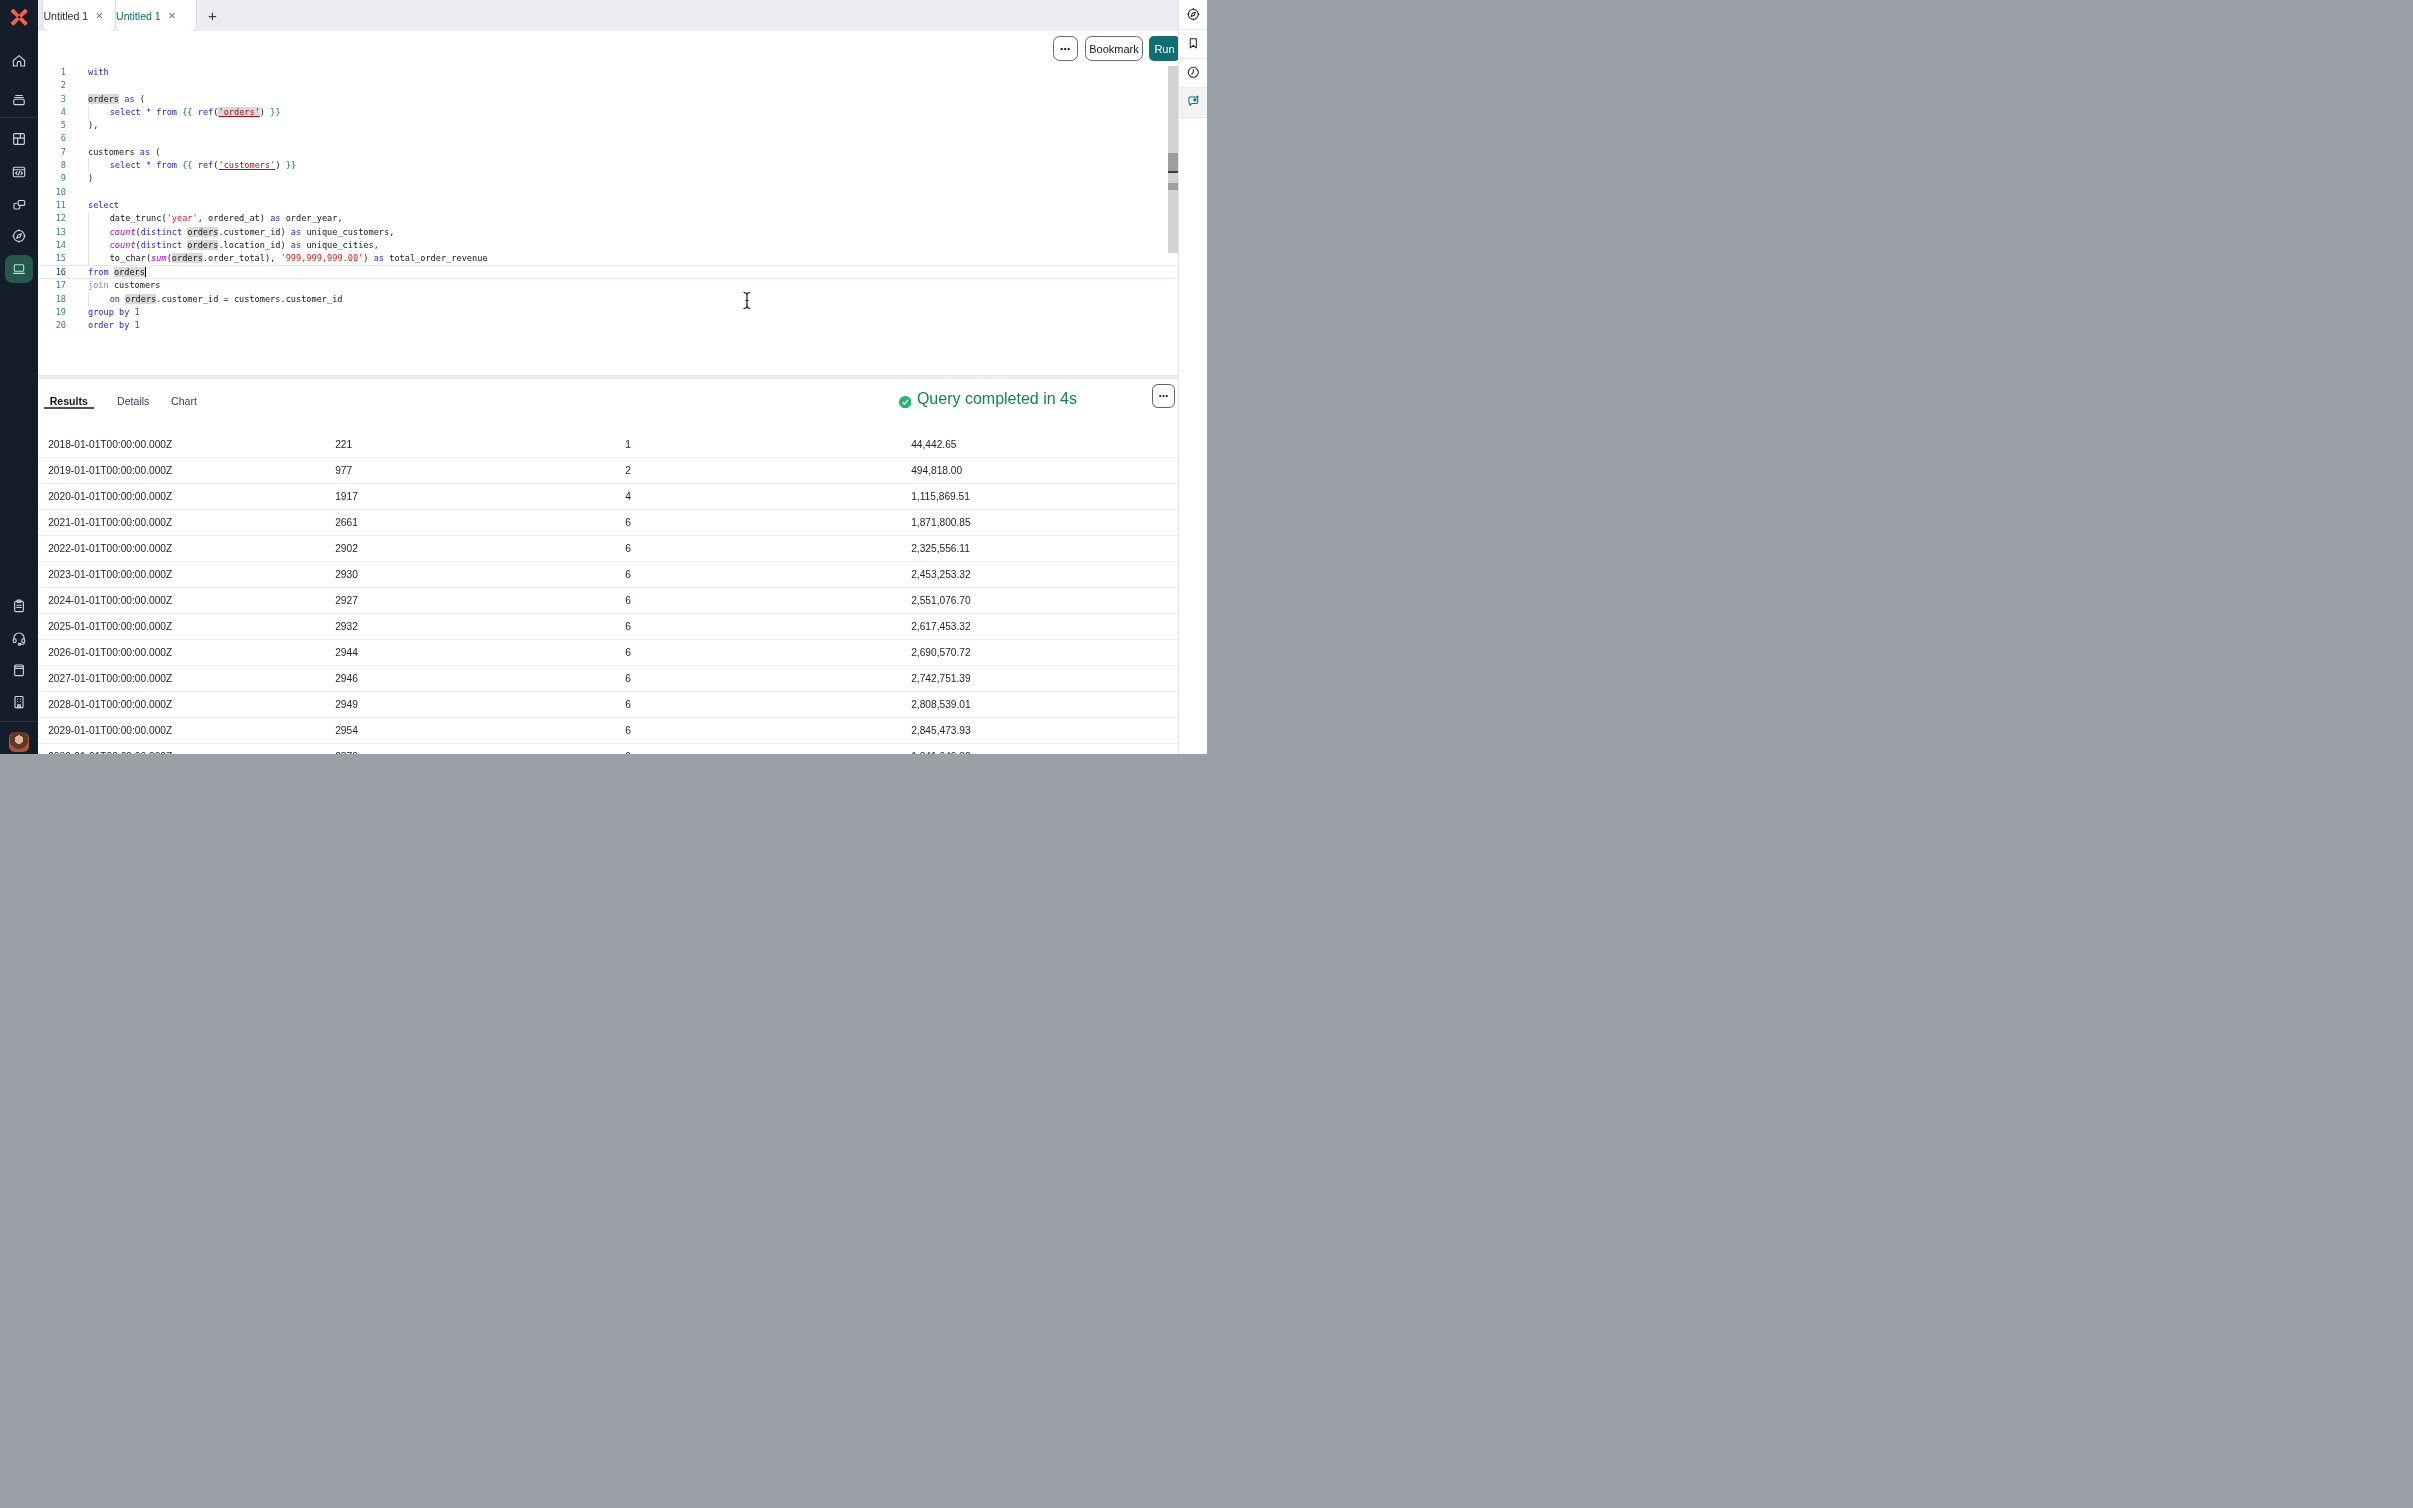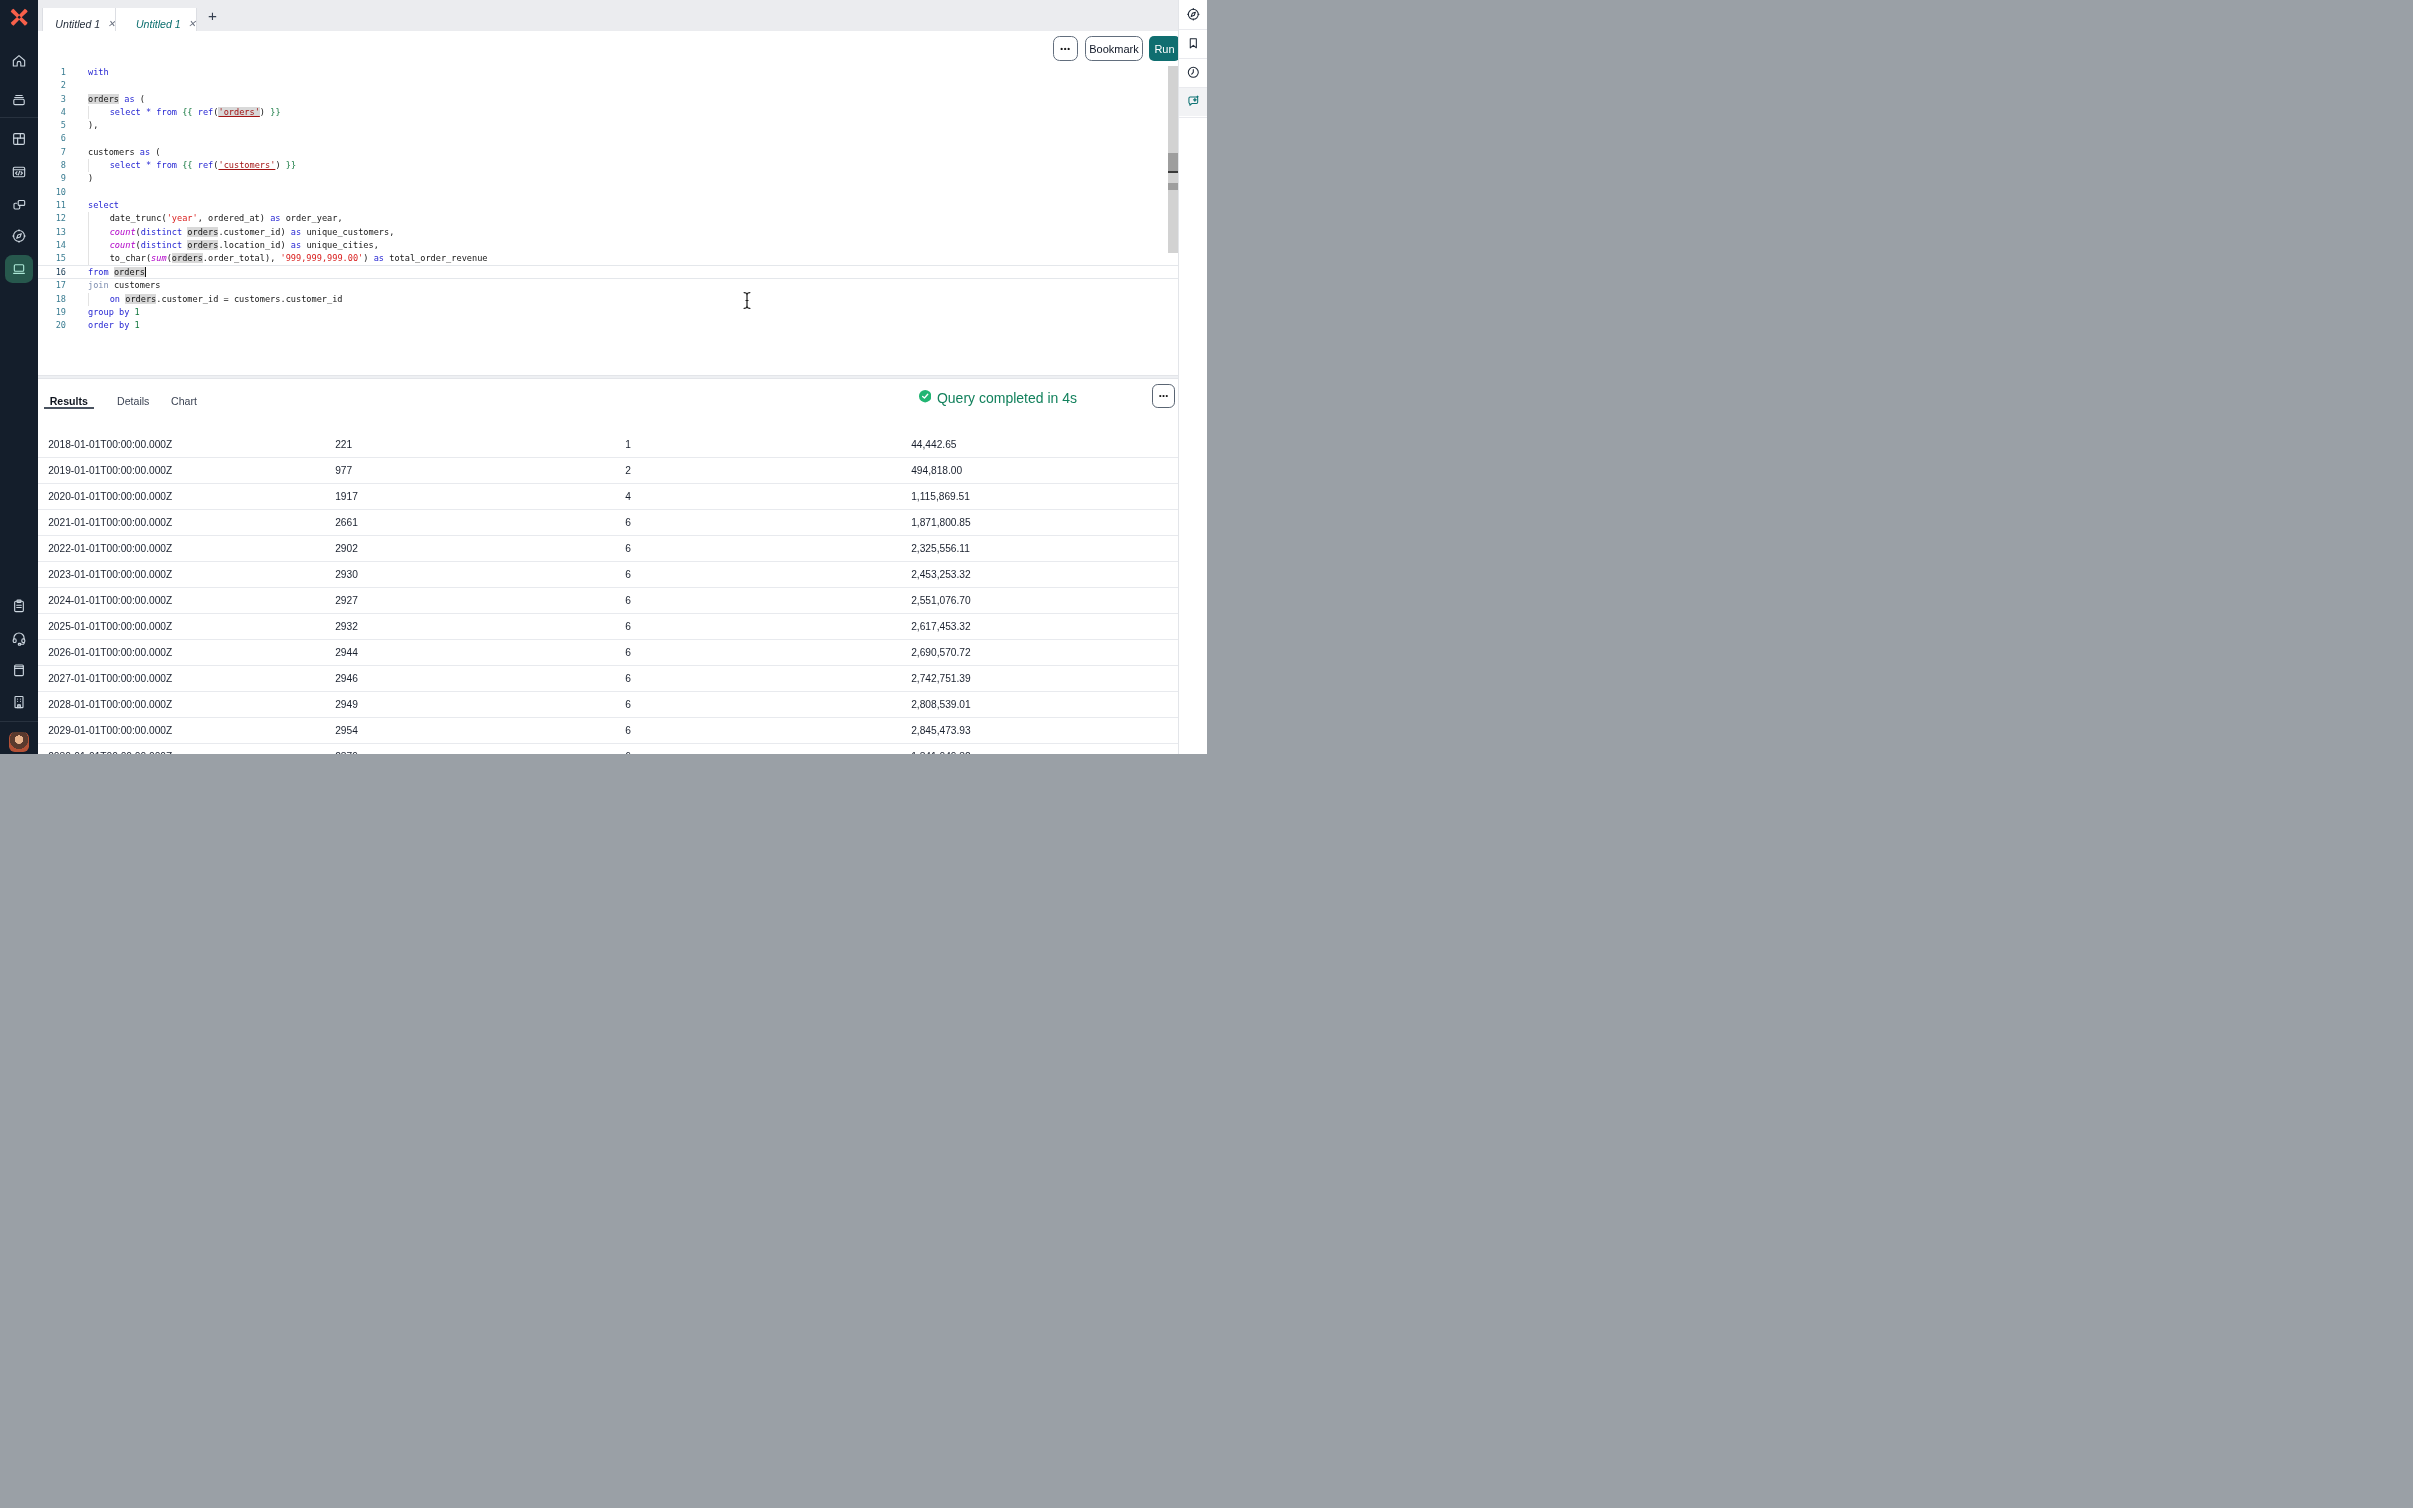--- a/index.html
+++ b/index.html
@@ -11,22 +11,22 @@
   .lsidebar .sep{position:absolute;left:0;width:38px;height:0.7px;background:#28323f;}
   .nav-item{position:absolute;left:0;width:38px;display:flex;justify-content:center;align-items:center;color:#ccd6df;}
   .nav-item svg{width:16px;height:16px;}
   .nav-pill{width:28px;height:28px;border-radius:7.3px;background:#27584d;display:flex;align-items:center;justify-content:center;color:#ace8d7;}
   .logo-box{position:absolute;left:0;top:7.3px;width:38px;display:flex;justify-content:center;}
   .avatar{width:19.7px;height:19.7px;border-radius:5.8px;
           background:radial-gradient(circle at 50% 38%, #e8b48e 0 26%, #5a3a2e 27% 58%, #b35136 59%);}
 
   
   .tabbar{position:absolute;left:38px;top:0;right:28px;height:31px;background:#ebecef;border-bottom:0.7px solid #d8dade;}
-  .tab{position:absolute;top:8px;height:31px;background:#fff;border-right:0.7px solid #dcdee3;border-left:0.7px solid #dcdee3;
-       border-radius:0 0 6.6px 6.6px;display:flex;align-items:center;justify-content:flex-end;gap:7.3px;font-size:10.6px;color:#1f2937;font-style:italic;}
+  .tab{position:absolute;top:0;height:31px;background:#fff;border-right:0.7px solid #dcdee3;border-left:0.7px solid #dcdee3;
+       border-radius:0 0 6.6px 6.6px;display:flex;align-items:center;justify-content:flex-start;gap:7.3px;font-size:10.6px;color:#1f2937;}
   .tab .x{color:#6b7280;font-size:9.5px;cursor:pointer;}
   .tab.active{color:#0b6e6e;}
   .plus{position:absolute;top:0;height:31px;display:flex;align-items:center;font-size:15.3px;color:#374151;}
 
   
   .toolbar{position:absolute;left:38px;top:31px;right:28px;height:35px;background:#fff;border-bottom:0.7px solid #eceef1;}
   .btn{position:absolute;top:5.1px;height:25px;box-sizing:border-box;border-radius:6.6px;border:1.1px solid #626e7d;
        background:#fff;display:flex;align-items:center;justify-content:center;font-size:11px;color:#111827;cursor:pointer;}
   .btn.dots{font-size:8px;letter-spacing:0.7px;font-weight:bold;color:#111;}
   .btn.run{background:#106e70;border:none;color:#fff;border-radius:5.1px;}
@@ -52,21 +52,21 @@
 
   
   .band{position:absolute;left:38px;right:28px;top:375px;height:4.4px;background:#eef0f3;
         border-top:0.7px solid #e3e5e9;border-bottom:0.7px solid #e3e5e9;box-sizing:border-box;}
 
   
   .results{position:absolute;left:38px;top:380px;right:28px;bottom:0;background:#fff;}
   .rtabs{position:absolute;left:0;top:0;right:0;height:29px;}
   .rtab{position:absolute;top:0;height:27px;display:flex;align-items:flex-end;font-size:10.6px;color:#3c4454;cursor:pointer;}
   .rtab.active{font-weight:bold;color:#10151f;border-bottom:2.2px solid #4a5360;}
-  .status{position:absolute;top:10.2px;display:flex;align-items:flex-start;gap:5.8px;font-size:14px;color:#12815c;}
+  .status{position:absolute;top:10.2px;display:flex;align-items:flex-end;gap:5.8px;font-size:16px;color:#12815c;}
   .rmore{position:absolute;top:3.6px;width:21px;height:22px;border:1.1px solid #5a6573;border-radius:5.8px;background:#fff;
          display:flex;align-items:center;justify-content:center;font-size:7.3px;letter-spacing:0.7px;font-weight:bold;color:#111;cursor:pointer;}
   .thead{position:absolute;left:0;right:0;top:29px;height:23px;background:#f7f8fa;border-bottom:0.7px solid #e3e5ea;
          display:grid;grid-template-columns:287px 290px 286px 1fr;padding-left:10.2px;align-items:center;
          font-size:8.6px;font-weight:bold;letter-spacing:0.3px;color:#68707f;}
   .tbody{position:absolute;left:0;right:0;top:52px;bottom:0;overflow:hidden;}
   .trow{height:25px;border-bottom:0.7px solid #e8eaee;display:grid;grid-template-columns:287px 290px 286px 1fr;
         padding-left:10.2px;align-items:center;font-size:10.2px;color:#19202e;}
   .trow.partial{border-bottom:none;}
 

